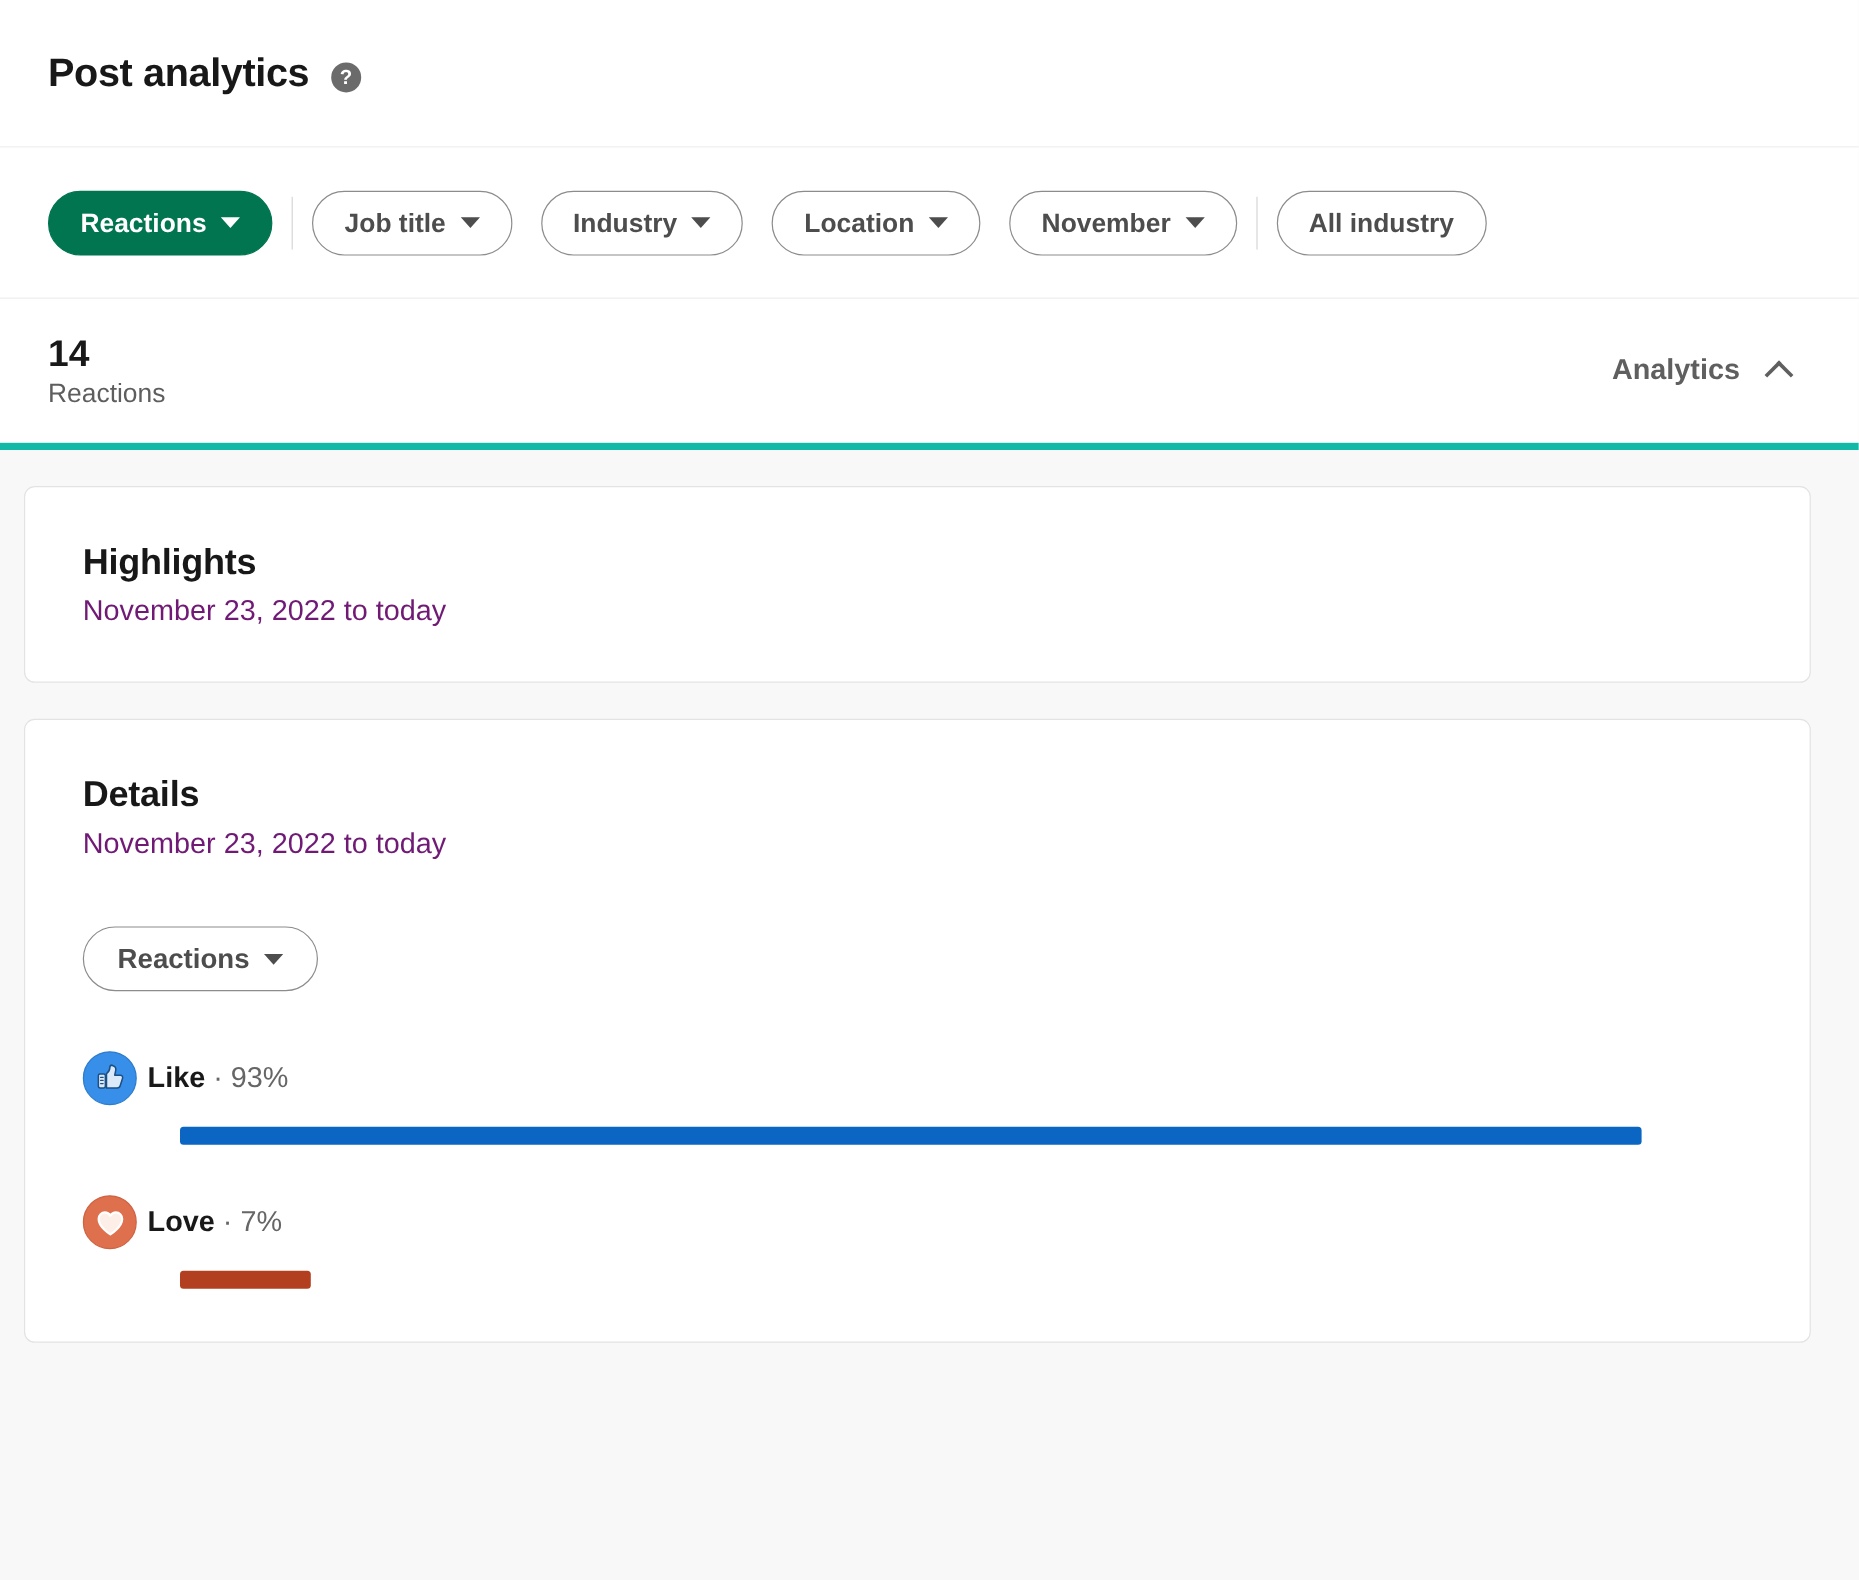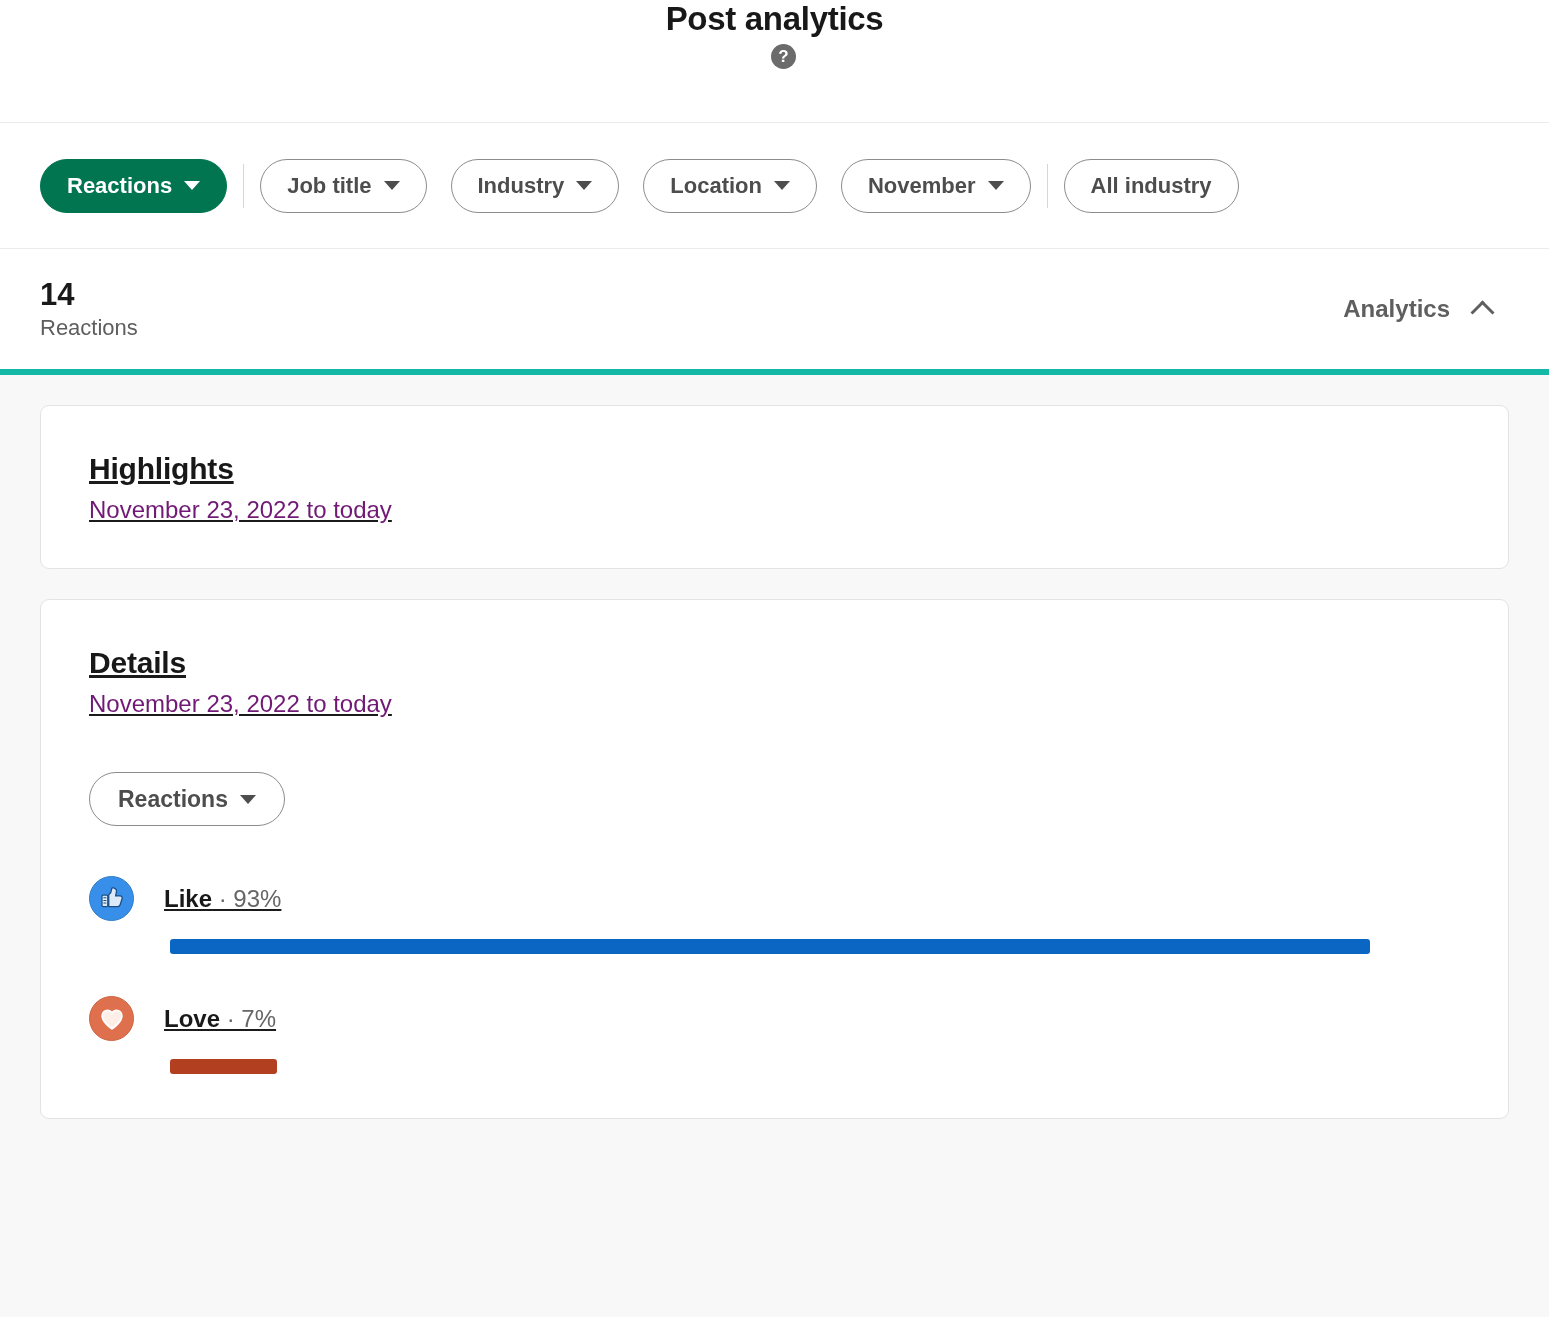--- a/index.html
+++ b/index.html
@@ -14,21 +14,20 @@
   }
 
   
   .page-header {
     background: #ffffff;
     height: 123px;
     display: flex;
     align-items: center;
     padding: 0 40px;
     border-bottom: 1px solid #ebebeb;
-    flex-direction: column;
   }
   .page-title {
     font-size: 33px;
     font-weight: bold;
     letter-spacing: -0.3px;
     color: #181818;
   }
   .help-icon {
     width: 25px;
     height: 25px;
@@ -129,21 +128,21 @@
   .chev-up {
     display: inline-block;
     width: 17px; height: 17px;
     border-left: 3px solid currentColor;
     border-top: 3px solid currentColor;
     transform: rotate(45deg);
     margin-top: 6px;
   }
 
   
-  .content { padding: 30px 40px 0 40px; text-decoration: underline; }
+  .content { padding: 30px 40px 0 20px; }
   .card {
     background: #ffffff;
     border: 1px solid #e3e3e3;
     border-radius: 9px;
     padding: 46px 48px 44px 48px;
     margin-bottom: 30px;
   }
   .card-title {
     font-size: 30px;
     font-weight: bold;
@@ -180,21 +179,21 @@
     font-size: 23px;
     padding: 0 28px;
   }
 
   .reaction-list { margin-top: 50px; }
   .reaction-row { margin-bottom: 42px; }
   .reaction-row:last-child { margin-bottom: 0; }
   .reaction-head {
     display: flex;
     align-items: center;
-    gap: 30px;
+    gap: 9px;
   }
   .reaction-icon {
     width: 45px; height: 45px;
     border-radius: 50%;
     flex: none;
     display: inline-flex;
     align-items: center;
     justify-content: center;
   }
   .reaction-icon.like { background: #378fe9; border: 1px solid #2e7ccb; }

